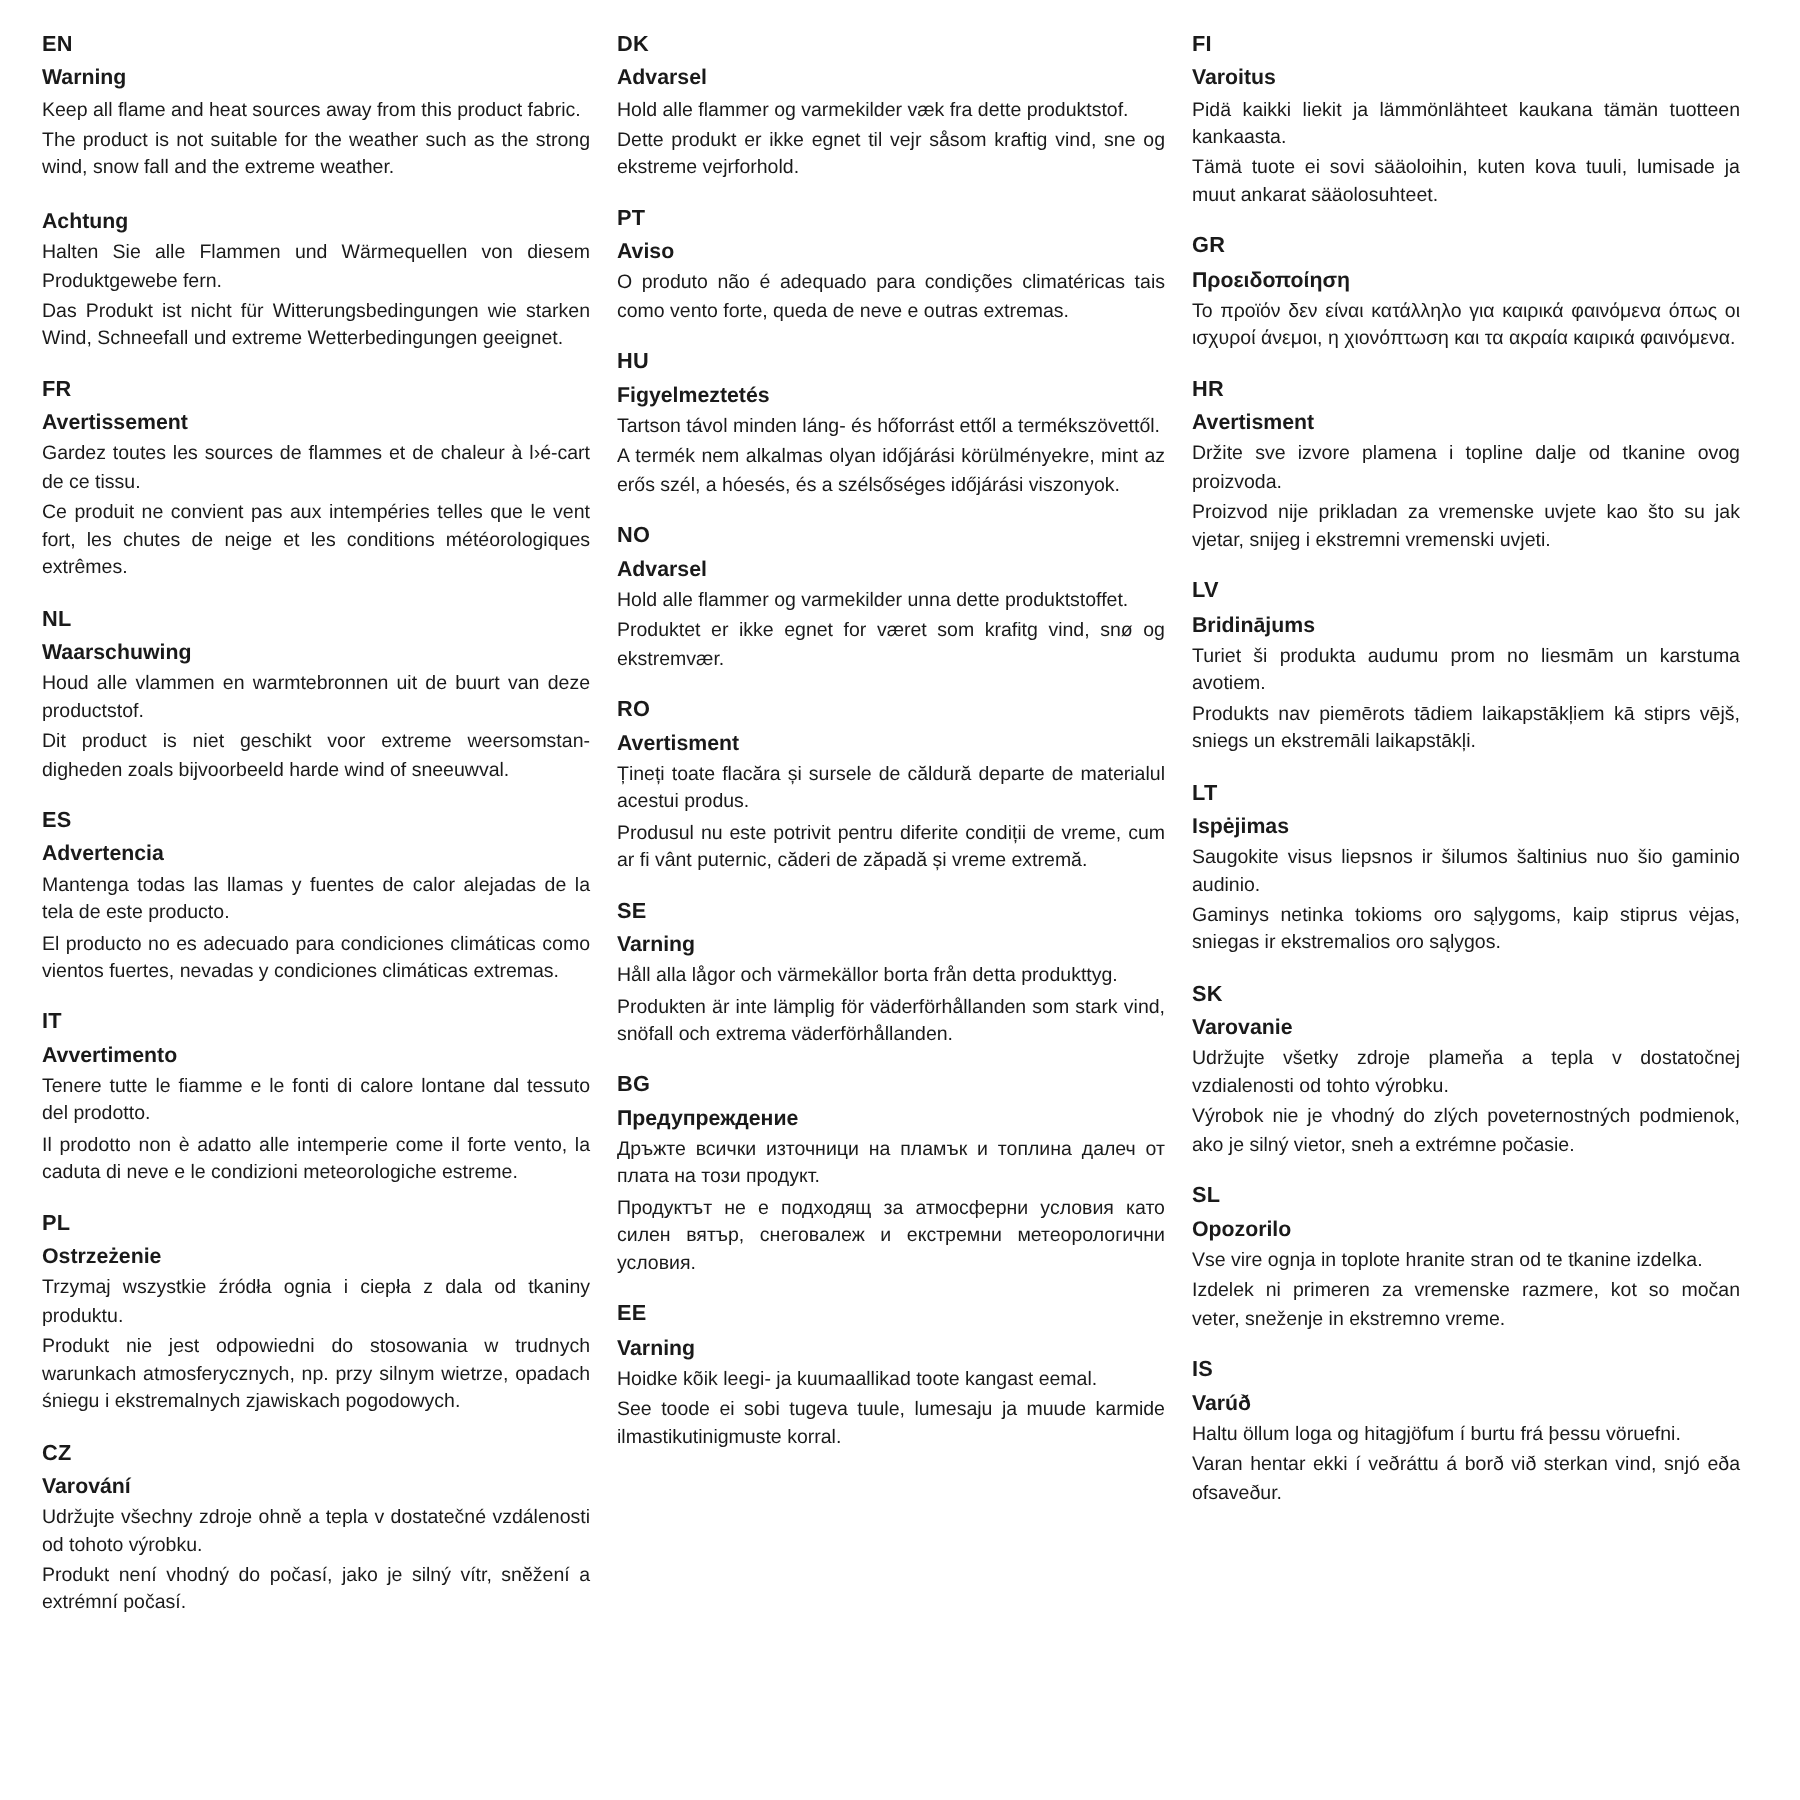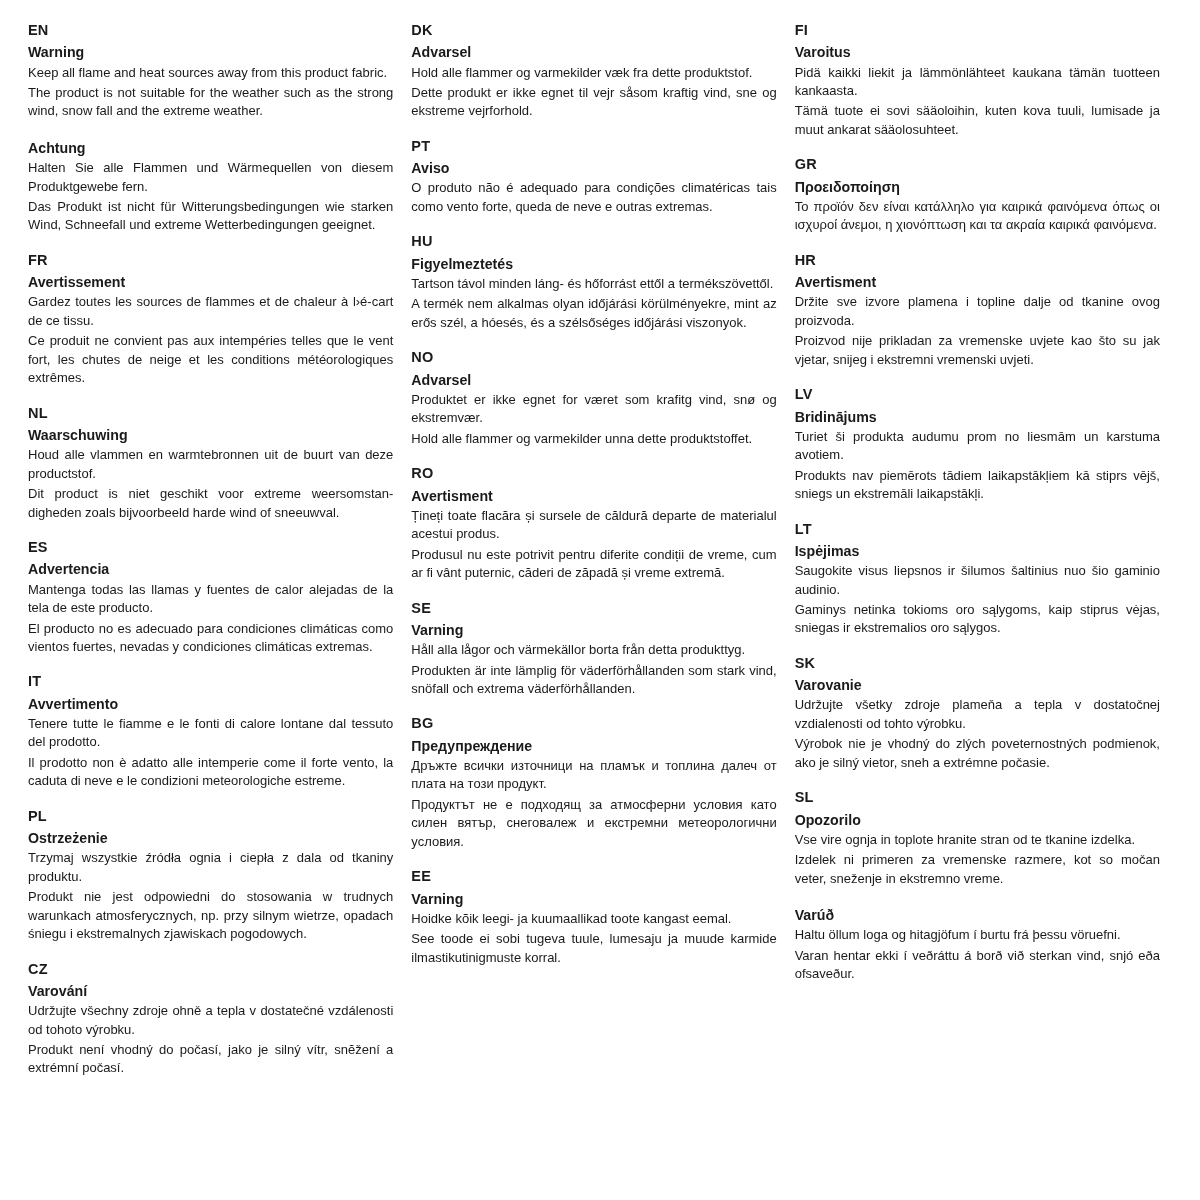--- a/index.html
+++ b/index.html
@@ -131,22 +131,22 @@
       </div>
       <div class="block">
         <div class="lang-code">HU</div>
         <div class="heading">Figyelmeztetés</div>
         <p class="para">Tartson távol minden láng- és hőforrást ettől a termékszövettől.</p>
         <p class="para">A termék nem alkalmas olyan időjárási körülményekre, mint az erős szél, a hóesés, és a szélsőséges időjárási viszonyok.</p>
       </div>
       <div class="block">
         <div class="lang-code">NO</div>
         <div class="heading">Advarsel</div>
+        <p class="para">Hold alle flammer og varmekilder unna dette produktstoffet.</p>
         <p class="para">Produktet er ikke egnet for været som krafitg vind, snø og ekstremvær.</p>
-        <p class="para">Hold alle flammer og varmekilder unna dette produktstoffet.</p>
       </div>
       <div class="block">
         <div class="lang-code">RO</div>
         <div class="heading">Avertisment</div>
         <p class="para">Țineți toate flacăra și sursele de căldură departe de materialul acestui produs.</p>
         <p class="para">Produsul nu este potrivit pentru diferite condiții de vreme, cum ar fi vânt puternic, căderi de zăpadă și vreme extremă.</p>
       </div>
       <div class="block">
         <div class="lang-code">SE</div>
         <div class="heading">Varning</div>
@@ -203,20 +203,21 @@
         <p class="para">Udržujte všetky zdroje plameňa a tepla v dostatočnej vzdialenosti od tohto výrobku.</p>
         <p class="para">Výrobok nie je vhodný do zlých poveternostných podmienok, ako je silný vietor, sneh a extrémne počasie.</p>
       </div>
       <div class="block">
         <div class="lang-code">SL</div>
         <div class="heading">Opozorilo</div>
         <p class="para">Vse vire ognja in toplote hranite stran od te tkanine izdelka.</p>
         <p class="para">Izdelek ni primeren za vremenske razmere, kot so močan veter, sneženje in ekstremno vreme.</p>
       </div>
       <div class="block">
+        <div class="lang-code">IS</div>
         <div class="heading">Varúð</div>
         <p class="para">Haltu öllum loga og hitagjöfum í burtu frá þessu vöruefni.</p>
         <p class="para">Varan hentar ekki í veðráttu á borð við sterkan vind, snjó eða ofsaveður.</p>
       </div>
     </div>
 
   </div>
 </div>
 
 </body></html>

